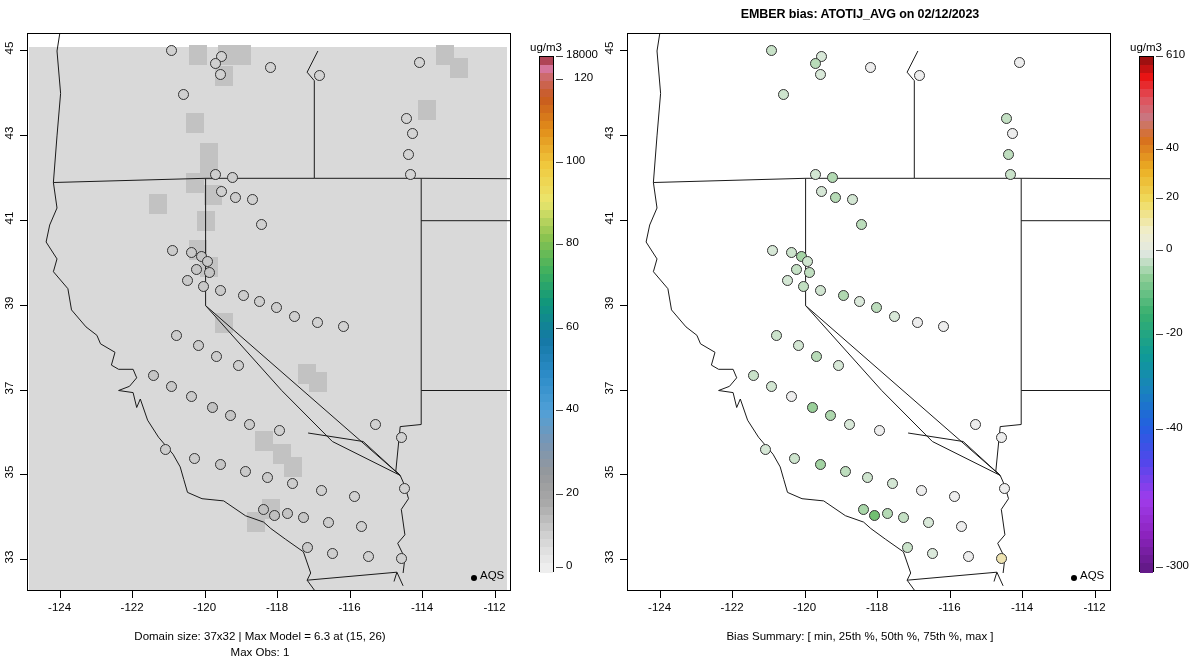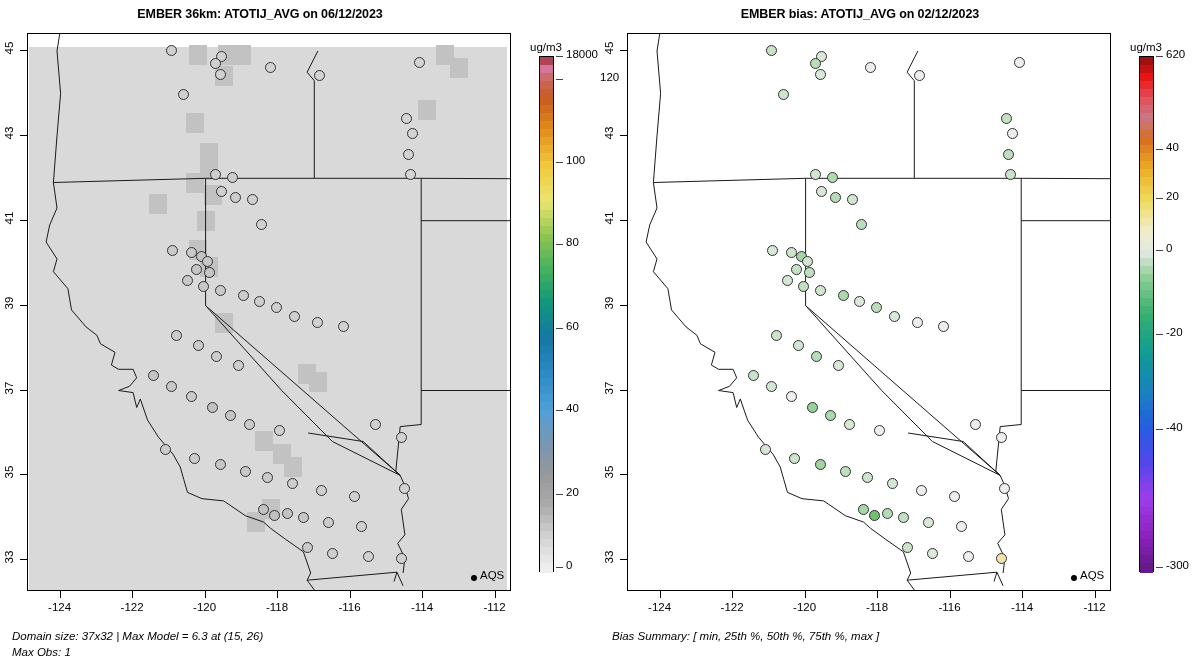--- a/index.html
+++ b/index.html
@@ -36,28 +36,27 @@
   .lab-y{position:absolute;font-size:11.5px;text-align:center;width:26px;
     transform:rotate(-90deg);transform-origin:center center;}
 
   
   .cb-unit{position:absolute;font-size:11.5px;}
   .cb-bar{position:absolute;width:15px;border:1px solid #000;box-sizing:border-box;}
   .cb-seg{position:absolute;left:0;width:13px;}
   .cb-tick{position:absolute;height:1px;width:7px;background:#444;}
   .cb-lab{position:absolute;font-size:11.5px;white-space:nowrap;text-align:right;}
 
-  .caption{position:absolute;left:12px;width:520px;font-size:11.5px;font-style:italic;}
+  .caption{position:absolute;left:0;width:520px;text-align:center;font-size:11.5px;}
 </style>
 </head>
 <body>
 
 <div class="panel" id="panel-model">
 
-  <div class="panel-title">EMBER 36km: ATOTIJ_AVG on 06/12/2023</div>
 
   <div class="plot-frame">
     <div class="raster-bg"></div>
     <div id="model-cells">
         <div class="cell" style="left: 161.331px; top: 11.2214px; width: 18px; height: 20px;"></div>
         <div class="cell" style="left: 190.323px; top: 11.2214px; width: 18px; height: 20px;"></div>
         <div class="cell" style="left: 204.82px; top: 11.2214px; width: 18px; height: 20px;"></div>
         <div class="cell" style="left: 407.767px; top: 11.2214px; width: 18px; height: 20px;"></div>
         <div class="cell" style="left: 422.263px; top: 23.9542px; width: 18px; height: 20px;"></div>
         <div class="cell" style="left: 186.699px; top: 32.4427px; width: 18px; height: 20px;"></div>
@@ -265,21 +264,21 @@
       <div class="cb-seg" style="top: 92.1875%; height: 1.8625%; background: rgb(208, 208, 208);"></div>
       <div class="cb-seg" style="top: 93.75%; height: 1.8625%; background: rgb(216, 216, 216);"></div>
       <div class="cb-seg" style="top: 95.3125%; height: 1.8625%; background: rgb(224, 224, 224);"></div>
       <div class="cb-seg" style="top: 96.875%; height: 1.8625%; background: rgb(231, 231, 231);"></div>
       <div class="cb-seg" style="top: 98.4375%; height: 1.8625%; background: rgb(238, 238, 238);"></div>
     </div>
   <div id="cb-model-ticks">
       <div class="cb-tick" style="left: 556px; top: 56px;"></div>
       <div class="cb-lab" style="left: 566px; top: 48px;">18000</div>
       <div class="cb-tick" style="left: 556px; top: 79.22px;"></div>
-      <div class="cb-lab" style="left: 600px; top: 71.22px;">120</div>
+      <div class="cb-lab" style="left: 574px; top: 71.22px;">120</div>
       <div class="cb-tick" style="left: 556px; top: 161.78px;"></div>
       <div class="cb-lab" style="left: 566px; top: 153.78px;">100</div>
       <div class="cb-tick" style="left: 556px; top: 244.34px;"></div>
       <div class="cb-lab" style="left: 566px; top: 236.34px;">80</div>
       <div class="cb-tick" style="left: 556px; top: 327.932px;"></div>
       <div class="cb-lab" style="left: 566px; top: 319.932px;">60</div>
       <div class="cb-tick" style="left: 556px; top: 410.492px;"></div>
       <div class="cb-lab" style="left: 566px; top: 402.492px;">40</div>
       <div class="cb-tick" style="left: 556px; top: 493.568px;"></div>
       <div class="cb-lab" style="left: 566px; top: 485.568px;">20</div>
@@ -479,21 +478,21 @@
       <div class="cb-seg" style="top: 89.0625%; height: 1.8625%; background: rgb(149, 46, 210);"></div>
       <div class="cb-seg" style="top: 90.625%; height: 1.8625%; background: rgb(145, 41, 200);"></div>
       <div class="cb-seg" style="top: 92.1875%; height: 1.8625%; background: rgb(140, 35, 190);"></div>
       <div class="cb-seg" style="top: 93.75%; height: 1.8625%; background: rgb(130, 33, 177);"></div>
       <div class="cb-seg" style="top: 95.3125%; height: 1.8625%; background: rgb(120, 31, 163);"></div>
       <div class="cb-seg" style="top: 96.875%; height: 1.8625%; background: rgb(110, 28, 150);"></div>
       <div class="cb-seg" style="top: 98.4375%; height: 1.8625%; background: rgb(100, 26, 137);"></div>
     </div>
   <div id="cb-bias-ticks">
       <div class="cb-tick" style="left: 556px; top: 56px;"></div>
-      <div class="cb-lab" style="left: 566px; top: 48px;">620</div>
+      <div class="cb-lab" style="left: 566px; top: 48px;">610</div>
       <div class="cb-tick" style="left: 556px; top: 148.88px;"></div>
       <div class="cb-lab" style="left: 566px; top: 140.88px;">40</div>
       <div class="cb-tick" style="left: 556px; top: 197.9px;"></div>
       <div class="cb-lab" style="left: 566px; top: 189.9px;">20</div>
       <div class="cb-tick" style="left: 556px; top: 249.5px;"></div>
       <div class="cb-lab" style="left: 566px; top: 241.5px;">0</div>
       <div class="cb-tick" style="left: 556px; top: 333.608px;"></div>
       <div class="cb-lab" style="left: 566px; top: 325.608px;">-20</div>
       <div class="cb-tick" style="left: 556px; top: 428.552px;"></div>
       <div class="cb-lab" style="left: 566px; top: 420.552px;">-40</div>

